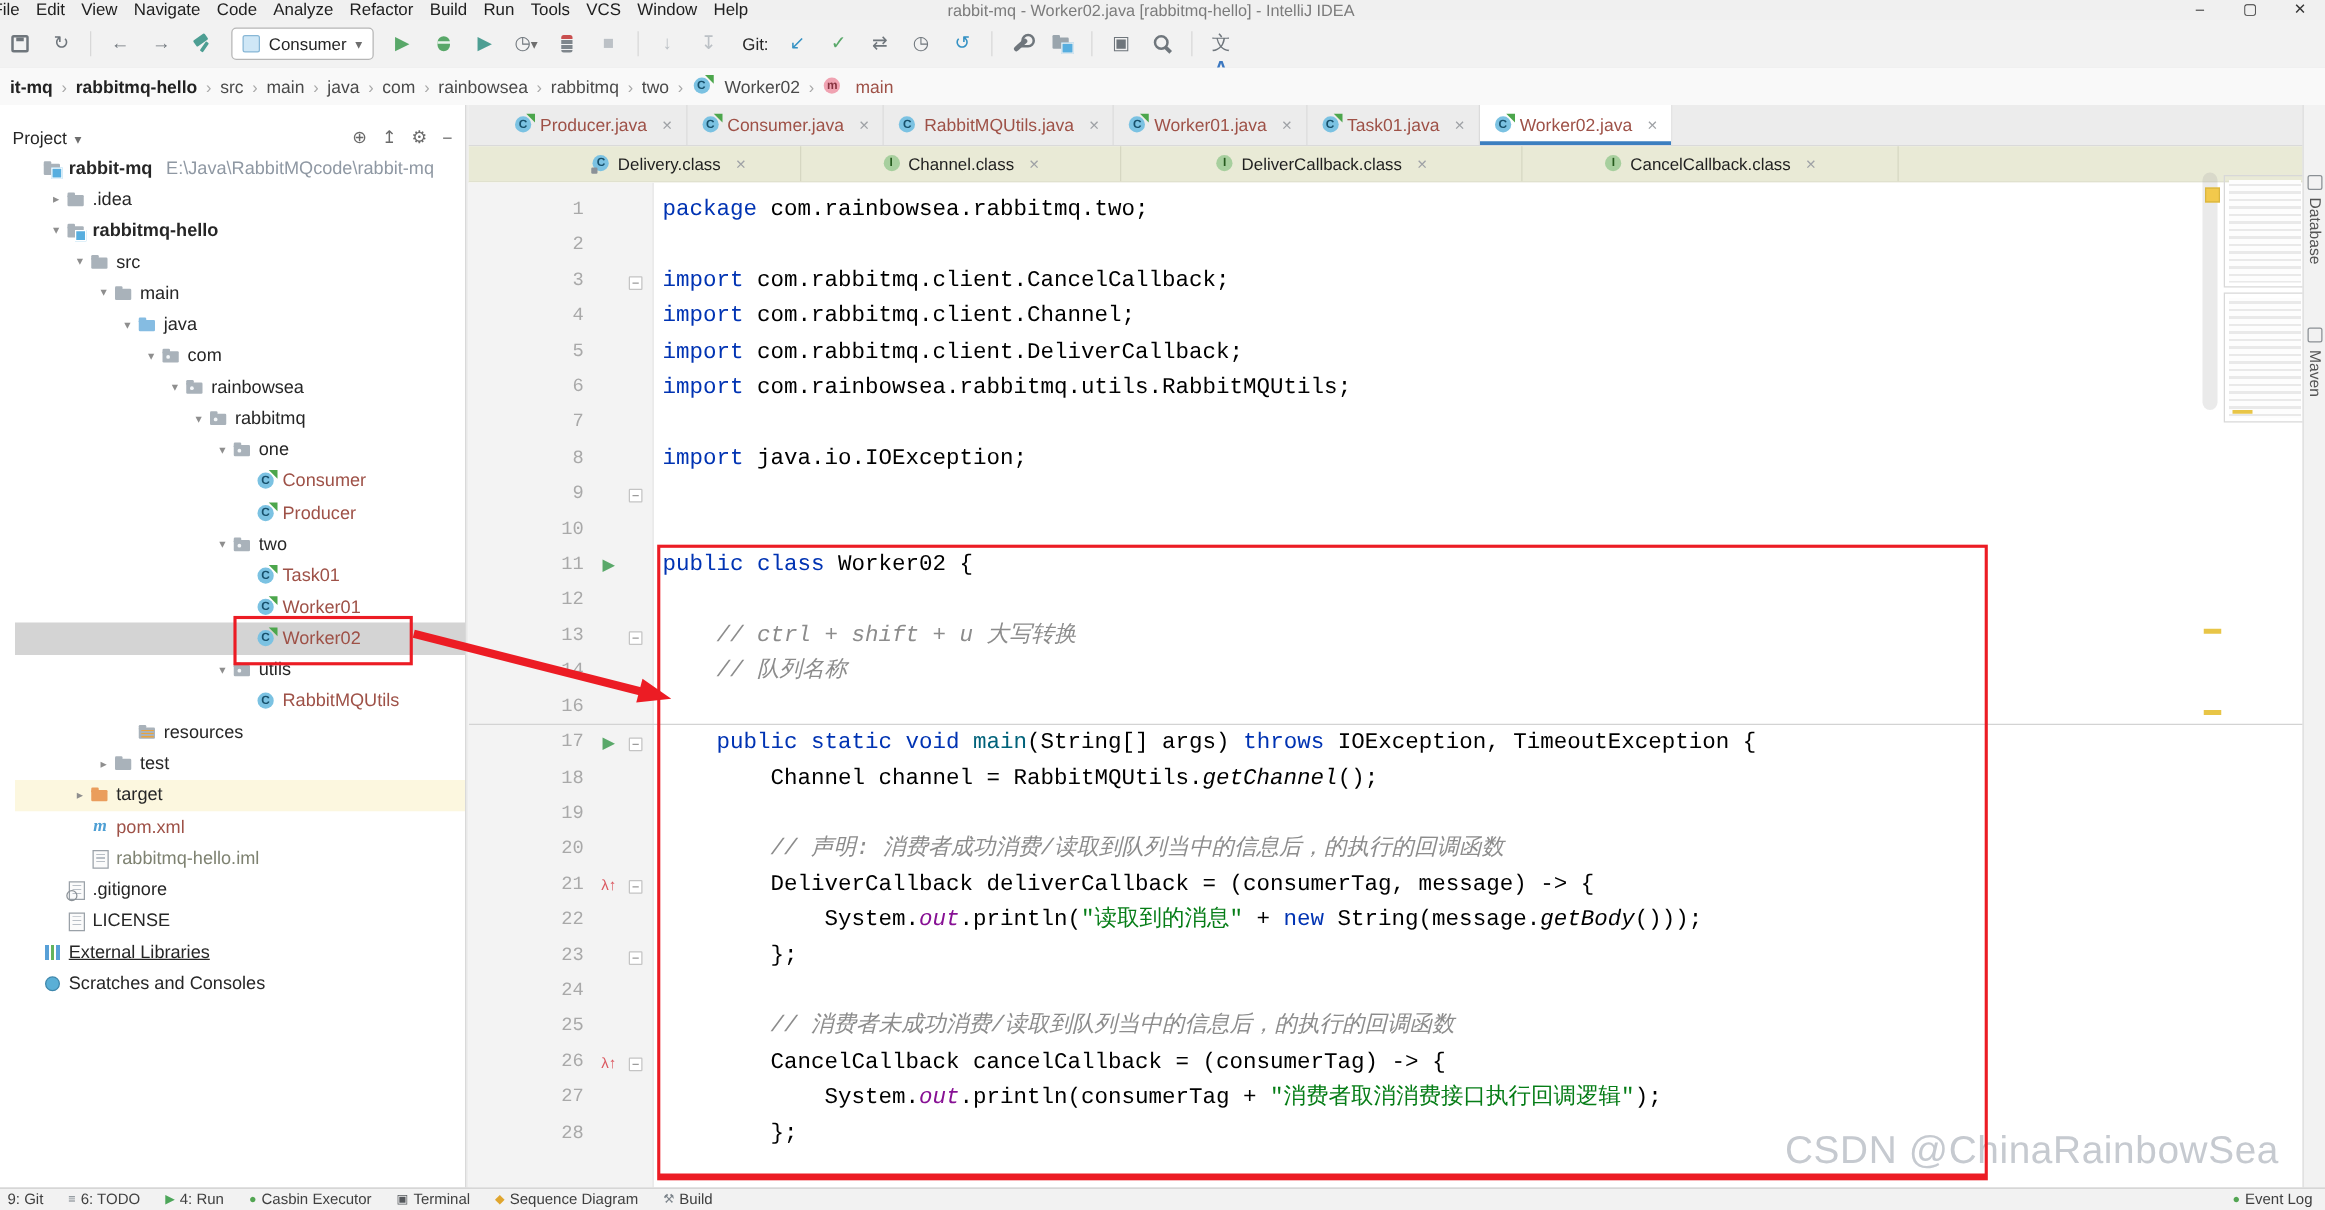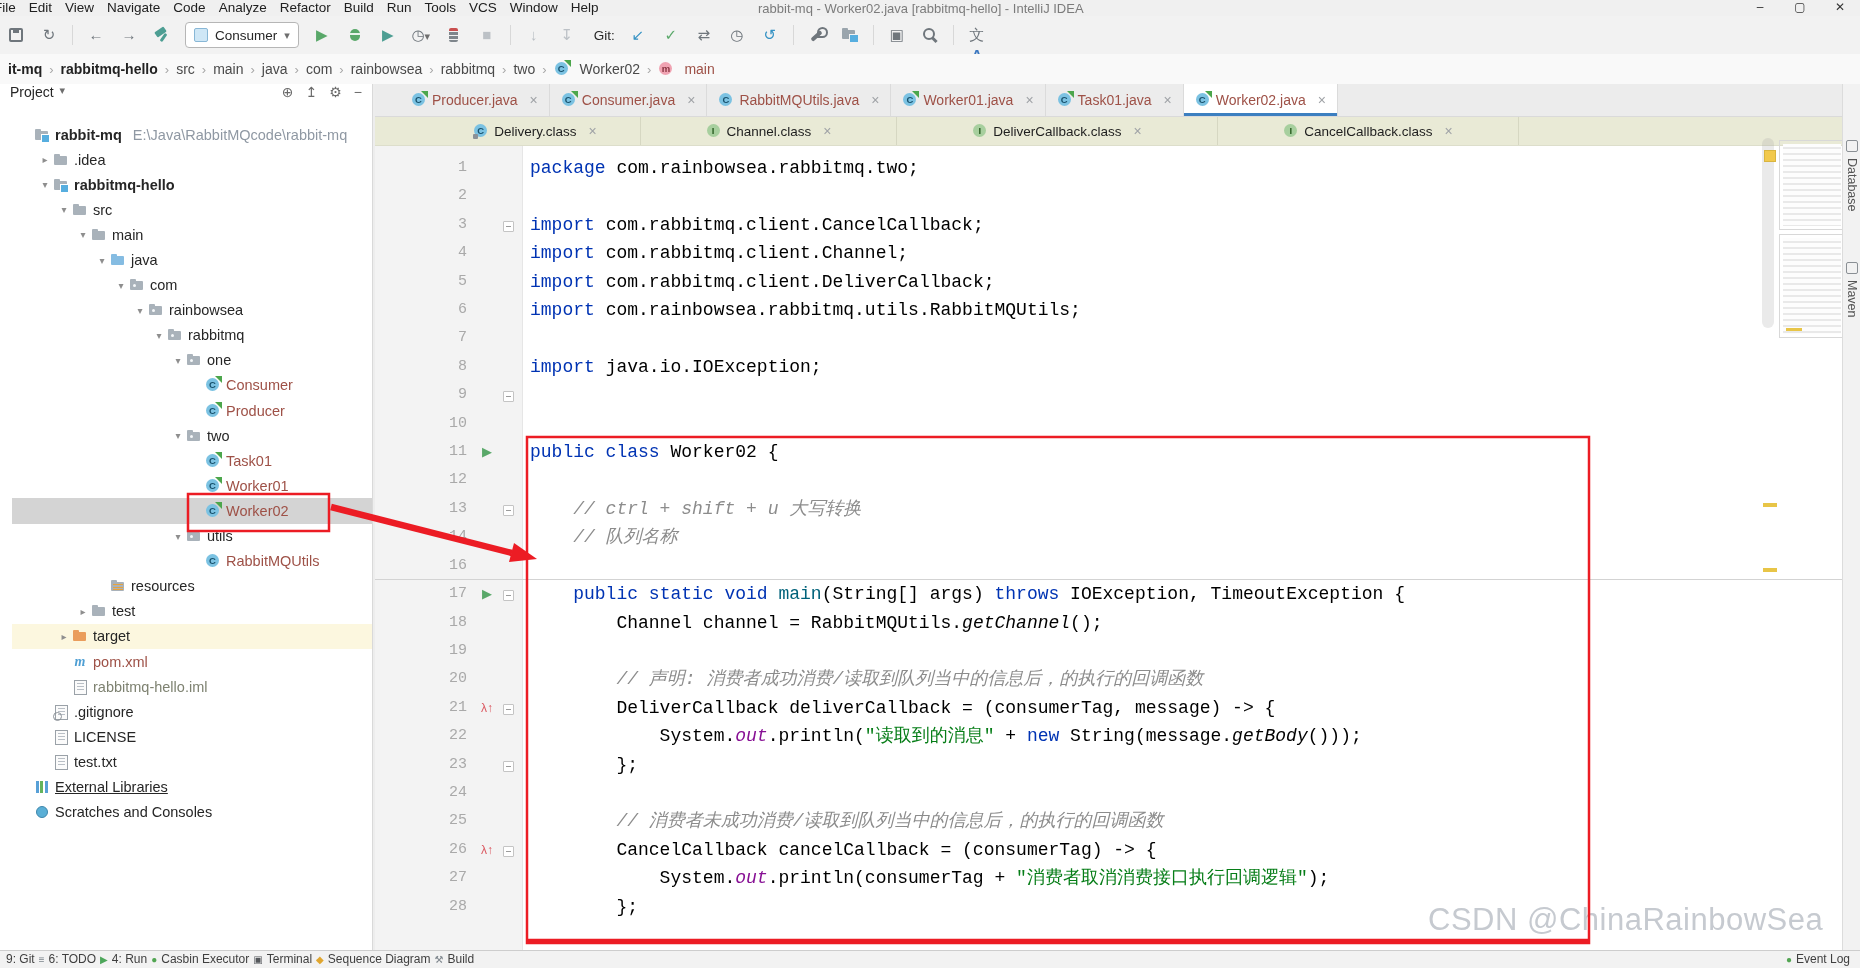--- a/index.html
+++ b/index.html
@@ -41,21 +41,21 @@
 .trans b{color:#3B77C0;font-style:normal;font-weight:bold}
 
 .crumbs{position:absolute;left:0;top:54px;right:0;height:30px;background:#F9F9F9;border-bottom:1px solid #E4E4E4;
  display:flex;align-items:center;padding:0 8px;font-size:14px;color:#4A4A4A;gap:5px}
 .crumb{display:flex;align-items:center;gap:5px;white-space:nowrap}
 .crumb.cb{font-weight:bold;color:#222}
 .crumb.cacc span{color:#9E5147}
 .csep{color:#A8A8A8;font-size:13px;padding:0 2px}
 
 .panel{position:absolute;left:0;top:84px;width:372px;bottom:18px;background:#fff;overflow:hidden}
-.phead{height:34px;display:flex;align-items:flex-start;padding:0 10px;font-size:14px;color:#262626;gap:6px}
+.phead{height:34px;display:flex;align-items:flex-end;padding:0 10px;font-size:14px;color:#262626;gap:6px}
 .phead .hico{margin-left:auto;display:flex;gap:12px;align-items:center;color:#6A6A6A;font-size:14px}
 .tree{position:absolute;left:12px;top:38px;right:0}
 .trow{height:25.1px;display:flex;align-items:center;font-size:14.5px;white-space:nowrap;color:#262626}
 .trow.sel{background:#D4D4D4}
 .trow.hl{background:#FCF7DF}
 .texp{width:16px;text-align:center;color:#8E8E8E;font-size:10px;flex:none}
 .tlab.b{font-weight:bold}
 .tlab.red{color:#9E5147}
 .tlab.mut{color:#7E8271}
 .thint{margin-left:11px;color:#8F98A3}
@@ -116,21 +116,21 @@
 .mini{position:absolute;left:1779px;width:58px;background:#FDFDFD;border:1px solid #D8D8D8;
  background-image:repeating-linear-gradient(180deg,#E9E9E9 0 2px,rgba(0,0,0,0) 2px 6px);background-clip:content-box;padding:3px}
 .mini1{top:140px;height:82px}.mini2{top:234px;height:96px}
 .mini2::after{content:"";position:absolute;left:6px;bottom:6px;width:16px;height:3px;background:#E8C547}
 .rstripe{position:absolute;right:0;top:84px;width:17px;bottom:18px;background:#F2F2F2;border-left:1px solid #DCDCDC}
 .vlabel{position:absolute;left:2px;writing-mode:vertical-rl;font-size:12.5px;color:#555;white-space:nowrap}
 .sico{position:absolute;left:3px;width:10px;height:10px;border:1.5px solid #8A8F94;border-radius:2px}
 
 .sbar{position:absolute;left:0;right:0;bottom:0;height:18px;background:#F2F2F2;border-top:1px solid #CDCDCD;
  display:flex;align-items:flex-start;font-size:12px;color:#3F3F3F;padding:1px 10px 0 6px;box-sizing:border-box}
-.sbl{display:flex;gap:4px}
+.sbl{display:flex;gap:20px}
 .sbr{margin-left:auto;display:flex;gap:14px}
 .sit{display:flex;align-items:center;white-space:nowrap}
 .sg{margin-right:4px;font-size:10px}
 .sg-run{color:#4DA65A}.sg-green{color:#52A552}.sg-seq{color:#E0A62F}
 .sg-todo{color:#7C848B}.sg-term{color:#55585C}.sg-build{color:#7C848B}
 
 .wm{position:absolute;left:1428px;top:902px;font-size:31px;color:#C6CAD0;letter-spacing:.5px;z-index:40;white-space:nowrap}
 .overlay{position:absolute;inset:0;z-index:50;pointer-events:none}
 </style>
 </head>
@@ -466,28 +466,20 @@
           <span class="tlab">.gitignore</span>
         </div>
         <div class="trow" style="padding-left: 25px;">
           <span class="texp"></span>
           <span class="fi fi-txt">
             <i class="docb"></i>
             <i class="doclines"></i>
           </span>
           <span class="tlab">LICENSE</span>
         </div>
-        <div class="trow" style="padding-left: 25px;">
-          <span class="texp"></span>
-          <span class="fi fi-txt">
-            <i class="docb"></i>
-            <i class="doclines"></i>
-          </span>
-          <span class="tlab">test.txt</span>
-        </div>
         <div class="trow" style="padding-left: 6px; text-decoration: underline;">
           <span class="texp"></span>
           <span class="fi fi-lib">
             <i class="bars"></i>
           </span>
           <span class="tlab">External Libraries</span>
         </div>
         <div class="trow" style="padding-left: 6px;">
           <span class="texp"></span>
           <span class="fi fi-scratch">

